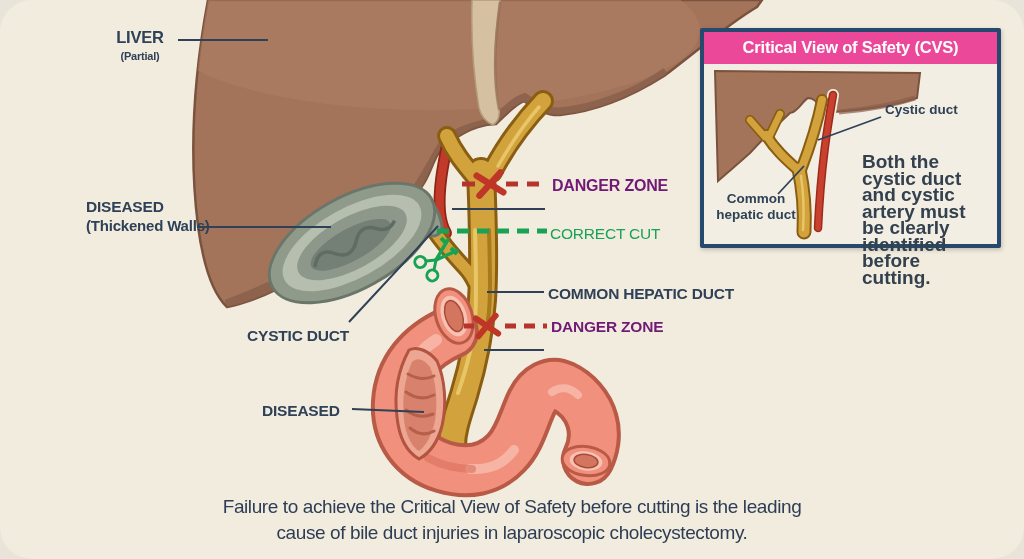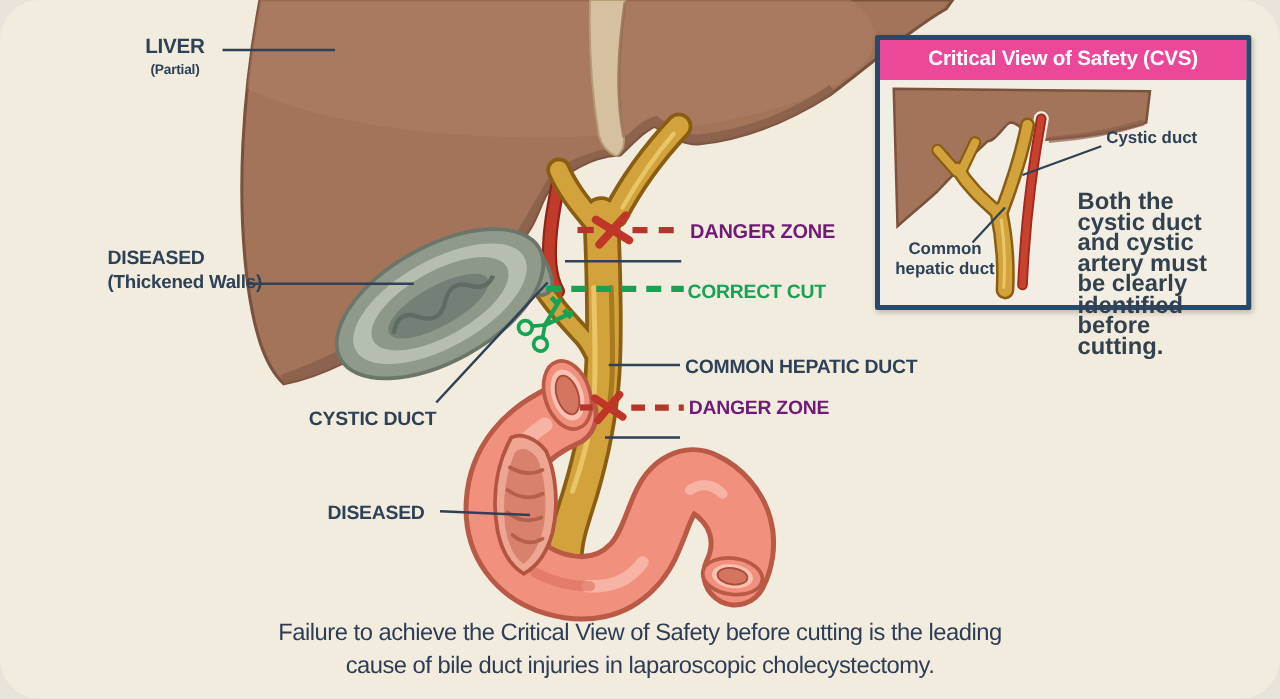--- a/index.html
+++ b/index.html
@@ -3,21 +3,21 @@
 <meta charset="utf-8">
 <style>
   html,body{margin:0;padding:0;background:#e8e4da;}
   .canvas{position:relative;width:1024px;height:559px;background:#f2ecdf;
           font-family:"Liberation Sans",sans-serif;overflow:hidden;border-radius:32px;}
   .art{position:absolute;left:0;top:0;width:1024px;height:559px;}
   .lbl{position:absolute;color:#2e4156;font-weight:700;letter-spacing:-.2px;
        font-size:15.5px;line-height:19px;white-space:nowrap;}
   .lbl .sub{font-weight:600;font-size:11px;}
   .red{color:#701a75;font-weight:800;}
-  .green{color:#17a254;font-weight:700;}
+  .green{color:#17a254;font-weight:400;}
   .center{text-align:center;}
   .inset{position:absolute;left:700px;top:28px;width:301px;height:220px;
          background:#f3eee3;border:4px solid #264a6e;border-radius:2px;
          box-sizing:border-box;box-shadow:1px 2px 4px rgba(60,50,30,.25);}
   .inset-header{background:#ec4899;color:#ffffff;font-weight:700;font-size:16.5px;
          text-align:center;padding:6px 0 7px 0;letter-spacing:-.2px;}
   .inset-body{position:relative;width:293px;height:178px;}
   .ilbl{position:absolute;color:#2e4156;font-size:13.5px;font-weight:600;line-height:16px;}
   .inote{position:absolute;color:#33414f;font-size:19px;font-weight:600;line-height:16.5px;}
   .caption{position:absolute;left:0;right:0;top:494px;text-align:center;

